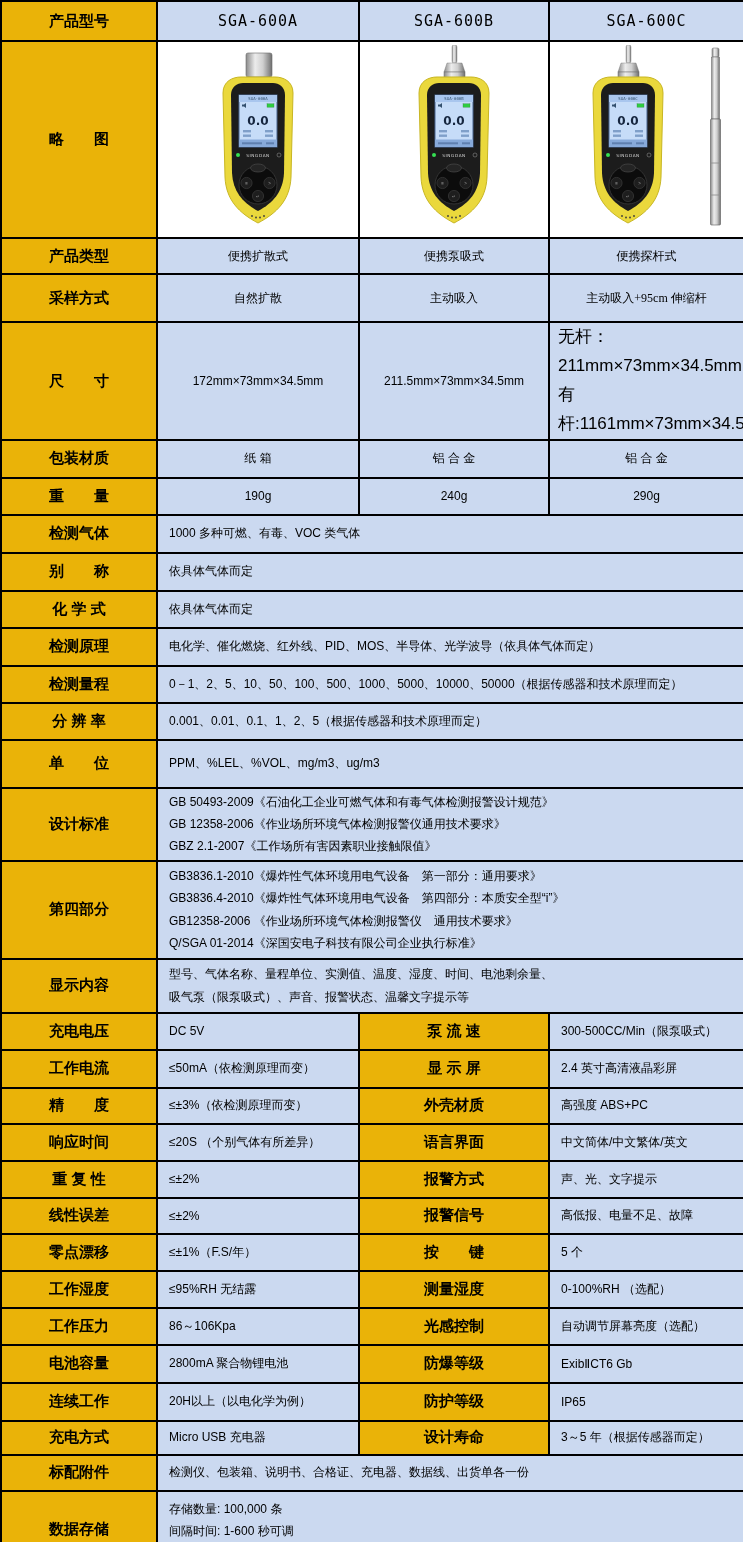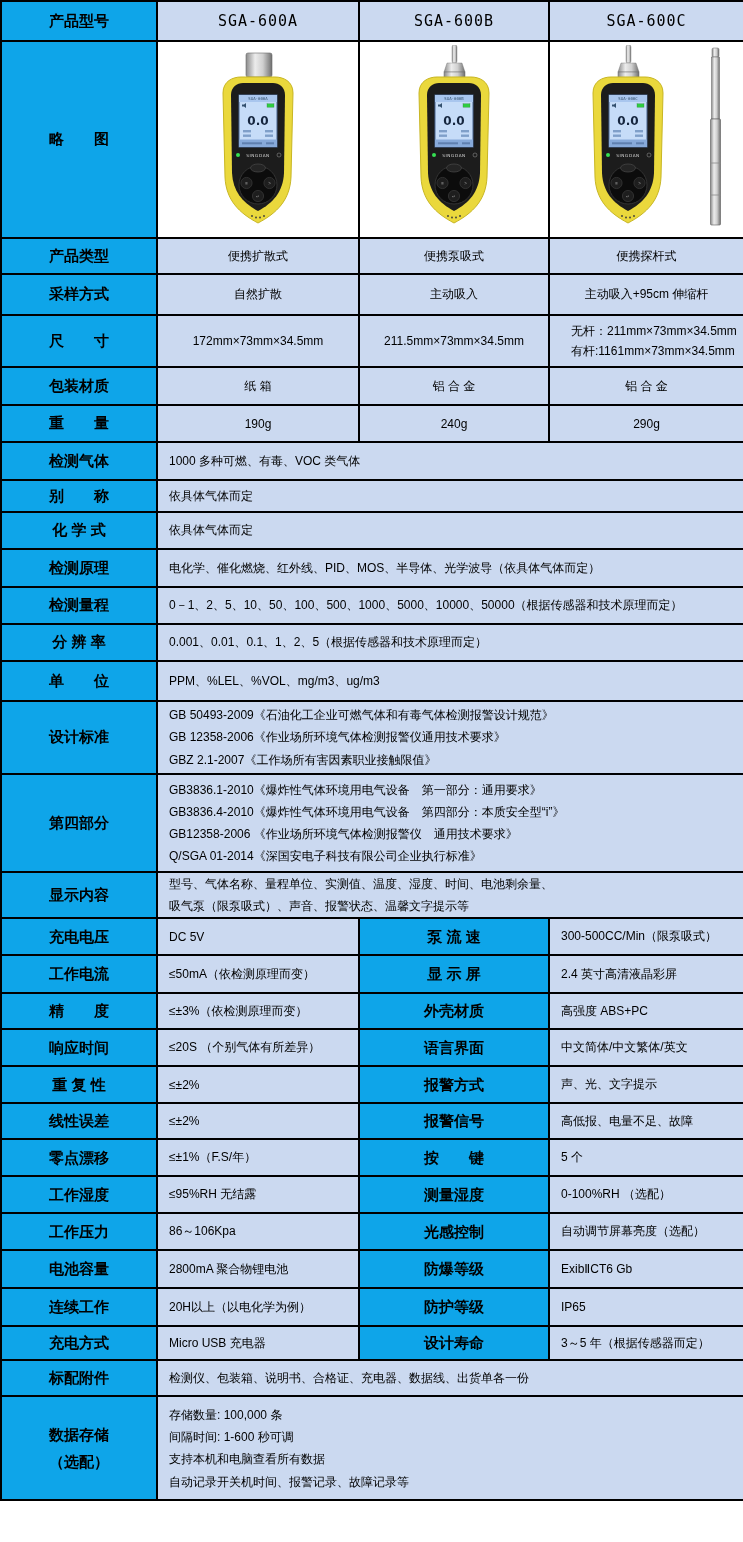--- a/index.html
+++ b/index.html
@@ -1,25 +1,25 @@
 <!DOCTYPE html>
 <html><head>
 <meta charset="utf-8">
 <style>
   html,body{margin:0;padding:0;background:#fff;}
   body{width:743px;font-family:"Liberation Sans","DejaVu Sans",sans-serif;color:#000;}
   table{border-collapse:collapse;table-layout:fixed;width:743px;}
   th,td{border:2px solid #000;overflow:hidden;vertical-align:middle;}
-  th.lbl{background:#0ea5e9;font-weight:bold;font-size:15px;text-align:center;padding:0 3px;line-height:1.5;}
+  th.lbl{background:#eab308;font-weight:bold;font-size:15px;text-align:center;padding:0 3px;line-height:1.5;}
   td.val{background:#CBD9F0;font-size:12px;padding:0 8px;}
   td.center{text-align:center;}
   td.left{text-align:left;padding-left:11px;padding-right:6px;}
   td.model{font-family:"DejaVu Sans Mono","Liberation Mono",monospace;font-size:15px;letter-spacing:1px;}
   td.img{background:#ffffff;text-align:center;padding:2px 0;}
-  td.small{font-size:12px;padding-left:21px;}
+  td.small{font-size:17px;padding-left:8px;}
   .lines .line{line-height:1.85em;}
   td.small .line{line-height:1.7em;}
   svg{display:inline-block;vertical-align:middle;}
 </style>
 </head>
 <body>
 
 <table>
   <colgroup>
     <col style="width:156px">
@@ -194,21 +194,21 @@
          <line x1="147.5" y1="150" x2="157.5" y2="150" stroke="#8b8b8b" stroke-width="0.8"></line>
        </g>
   </svg></td>
       </tr>
       <tr style="height: 36px;">
         <th class="lbl">产品类型</th>
         <td class="val center">便携扩散式</td>
         <td class="val center">便携泵吸式</td>
         <td class="val center">便携探杆式</td>
       </tr>
-      <tr style="height: 41px;">
+      <tr style="height: 48px; font-family: Liberation Serif, serif;">
         <th class="lbl">采样方式</th>
         <td class="val center">自然扩散</td>
         <td class="val center">主动吸入</td>
         <td class="val center">主动吸入+95cm 伸缩杆</td>
       </tr>
       <tr style="height: 52px;">
         <th class="lbl">尺　　寸</th>
         <td class="val center">172mm×73mm×34.5mm</td>
         <td class="val center">211.5mm×73mm×34.5mm</td>
         <td class="val left small lines">
@@ -225,62 +225,62 @@
       <tr style="height: 37px;">
         <th class="lbl">重　　量</th>
         <td class="val center">190g</td>
         <td class="val center">240g</td>
         <td class="val center">290g</td>
       </tr>
       <tr style="height: 38px;">
         <th class="lbl">检测气体</th>
         <td class="val left" colspan="3">1000 多种可燃、有毒、VOC 类气体</td>
       </tr>
-      <tr style="height: 32px; margin-top: 12px;">
+      <tr style="height: 38px; margin-top: 12px;">
         <th class="lbl">别　　称</th>
         <td class="val left" colspan="3">依具体气体而定</td>
       </tr>
       <tr style="height: 37px;">
         <th class="lbl">化 学 式</th>
         <td class="val left" colspan="3">依具体气体而定</td>
       </tr>
       <tr style="height: 38px;">
         <th class="lbl">检测原理</th>
         <td class="val left" colspan="3">电化学、催化燃烧、红外线、PID、MOS、半导体、光学波导（依具体气体而定）</td>
       </tr>
       <tr style="height: 37px;">
         <th class="lbl">检测量程</th>
         <td class="val left" colspan="3">0－1、2、5、10、50、100、500、1000、5000、10000、50000（根据传感器和技术原理而定）</td>
       </tr>
       <tr style="height: 37px;">
         <th class="lbl">分 辨 率</th>
         <td class="val left" colspan="3">0.001、0.01、0.1、1、2、5（根据传感器和技术原理而定）</td>
       </tr>
-      <tr style="height: 40px; padding-left: 30px;">
+      <tr style="height: 48px; padding-left: 30px;">
         <th class="lbl">单　　位</th>
         <td class="val left" colspan="3">PPM、%LEL、%VOL、mg/m3、ug/m3</td>
       </tr>
       <tr style="height: 73px;">
         <th class="lbl">设计标准</th>
         <td class="val left lines" colspan="3">
           <div class="line">GB 50493-2009《石油化工企业可燃气体和有毒气体检测报警设计规范》</div>
           <div class="line">GB 12358-2006《作业场所环境气体检测报警仪通用技术要求》</div>
           <div class="line">GBZ 2.1-2007《工作场所有害因素职业接触限值》</div>
         </td>
       </tr>
       <tr style="height: 98px;">
         <th class="lbl">第四部分</th>
         <td class="val left lines" colspan="3">
           <div class="line">GB3836.1-2010《爆炸性气体环境用电气设备　第一部分：通用要求》</div>
           <div class="line">GB3836.4-2010《爆炸性气体环境用电气设备　第四部分：本质安全型“i”》</div>
           <div class="line">GB12358-2006 《作业场所环境气体检测报警仪　通用技术要求》</div>
           <div class="line">Q/SGA 01-2014《深国安电子科技有限公司企业执行标准》</div>
         </td>
       </tr>
-      <tr style="height: 46px;">
+      <tr style="height: 54px;">
         <th class="lbl">显示内容</th>
         <td class="val left lines" colspan="3">
           <div class="line">型号、气体名称、量程单位、实测值、温度、湿度、时间、电池剩余量、</div>
           <div class="line">吸气泵（限泵吸式）、声音、报警状态、温馨文字提示等</div>
         </td>
       </tr>
       <tr style="height: 37px;">
         <th class="lbl">充电电压</th>
         <td class="val left">DC 5V</td>
         <th class="lbl">泵 流 速</th>

